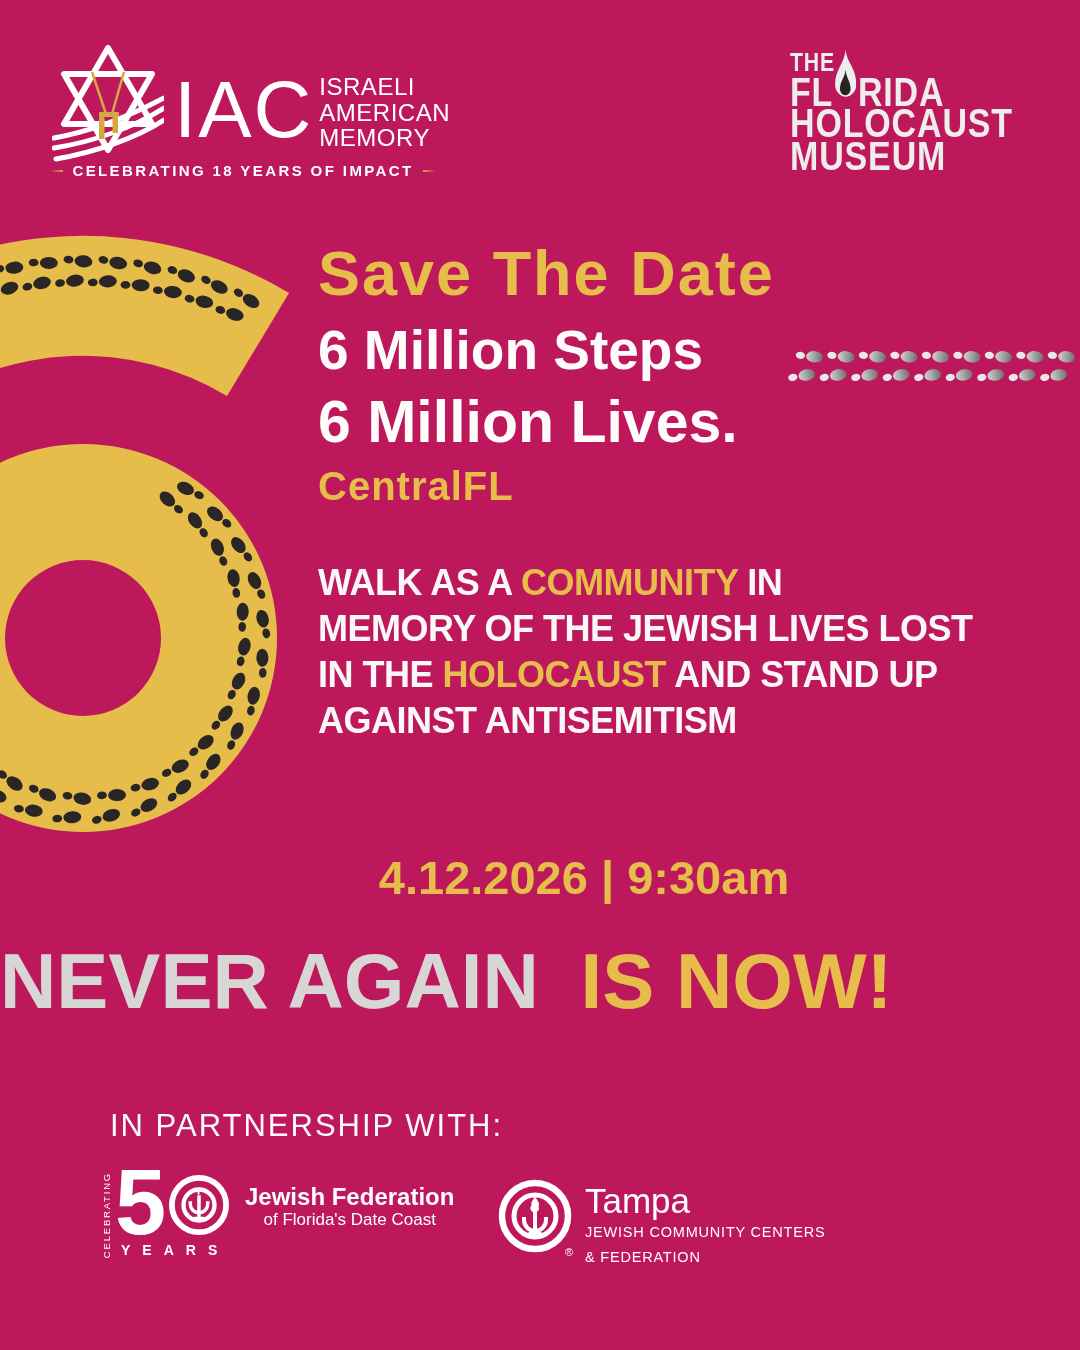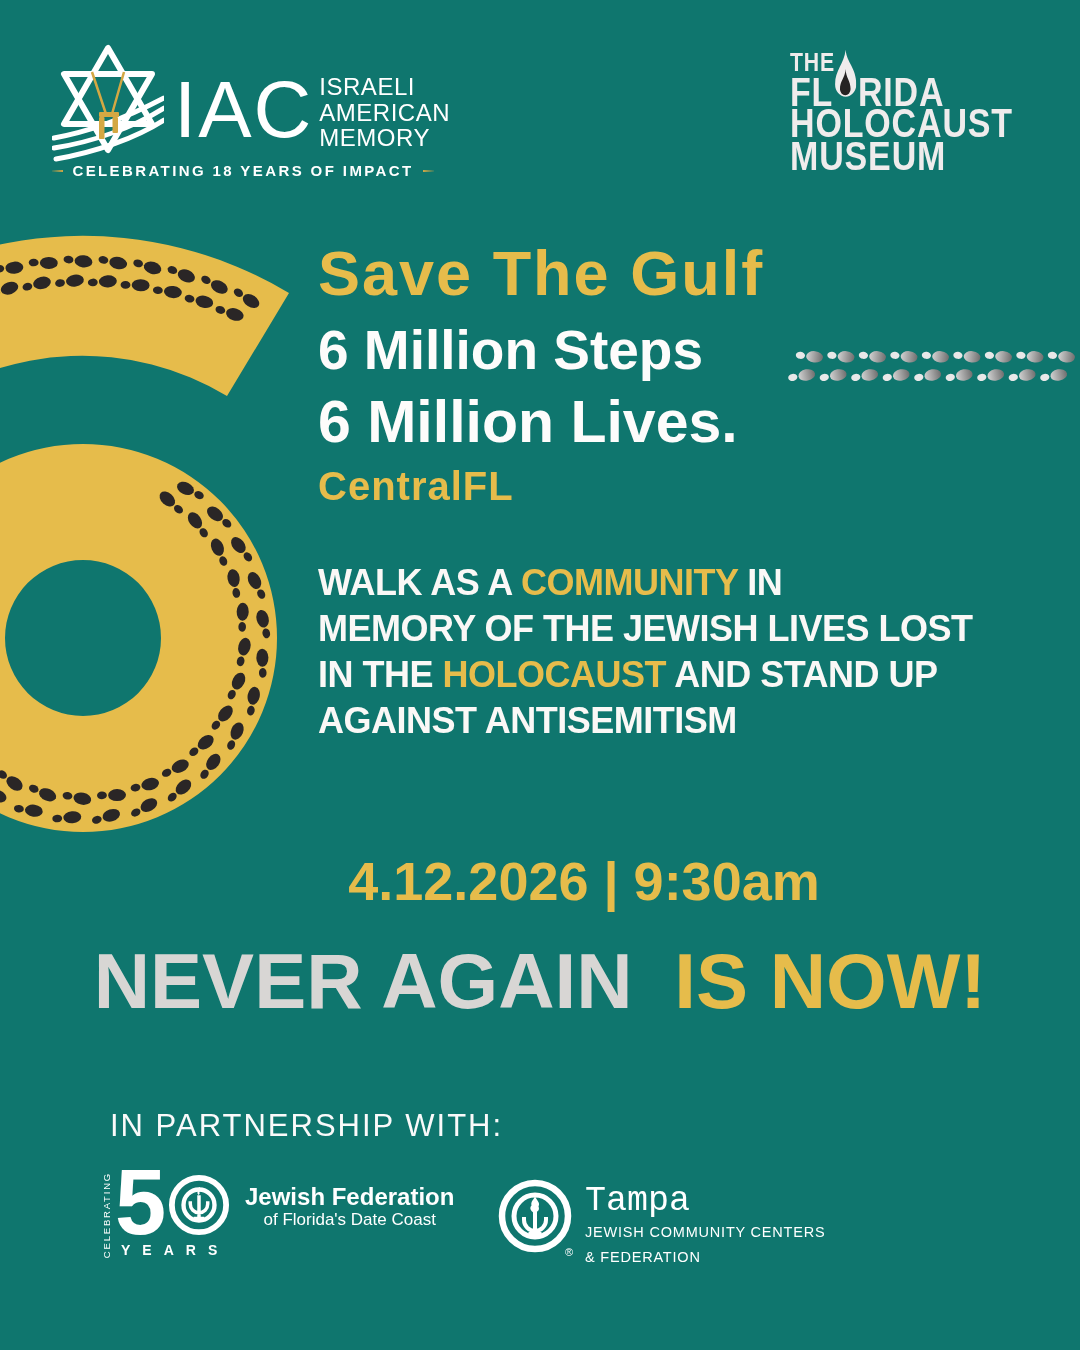--- a/index.html
+++ b/index.html
@@ -1,18 +1,18 @@
 <!DOCTYPE html>
 <html><head>
 <meta charset="utf-8">
 <style>
   html,body{margin:0;padding:0;background:#111;}
   .poster{
     position:relative; width:1080px; height:1350px; overflow:hidden;
-    background:#0f766e; font-family:"Liberation Sans", sans-serif;
+    background:#be185d; font-family:"Liberation Sans", sans-serif;
     -webkit-font-smoothing:antialiased;
   }
   .poster *{box-sizing:border-box;}
   .abs{position:absolute;}
 
   
   .six-layer{position:absolute; left:0; top:0; z-index:0; pointer-events:none;}
 
   
   .iac{left:52px; top:42px; display:flex; align-items:flex-start; z-index:2;}
@@ -46,43 +46,43 @@
   .kicker{left:318px; top:237px; color:#e6bc4b; font-size:63px; font-weight:700; letter-spacing:2px; z-index:2;}
   .title1{left:318px; top:318px; color:#fdfcfb; font-size:55px; font-weight:700; z-index:2;}
   .title2{left:318px; top:388px; color:#fdfcfb; font-size:59px; font-weight:700; z-index:2;}
   .location{left:318px; top:464px; color:#e6bc4b; font-size:40px; font-weight:700; letter-spacing:1px; z-index:2;}
   .body-copy{left:318px; top:560px; color:#faf8f6; font-size:36px; font-weight:700;
     line-height:46px; letter-spacing:-0.5px; z-index:2;}
   .body-copy .yellow{color:#e6bc4b;}
 
   
   .datetime{left:0; top:850px; width:1080px; text-align:center; padding-left:88px;
-    color:#e6bc4b; font-size:54px; font-weight:700; z-index:2;}
-  .slogan{left:0; top:936px; width:1080px; text-align:center; font-size:78px; font-weight:700;
+    color:#e6bc4b; font-size:47px; font-weight:700; z-index:2;}
+  .slogan{left:0; top:936px; width:1080px; font-size:78px; font-weight:700;
     white-space:nowrap; z-index:2;}
   .slogan-gray{color:#d8d6d4;}
   .slogan-yellow{color:#e6bc4b; margin-left:20px;}
 
   
   .partner-heading{left:110px; top:1108px; color:#fafafa; font-size:31px; letter-spacing:2px; z-index:2;}
 
   .jf{left:95px; top:1158px; width:370px; height:110px; z-index:2; color:#fff;}
   .jf-celebrating{position:absolute; left:6px; top:14px; font-size:9.5px; letter-spacing:1.8px;
     writing-mode:vertical-rl; transform:rotate(180deg);}
   .jf-five{position:absolute; left:20px; top:8px; font-size:92px; line-height:.8; font-weight:700;}
   .jf-emblem{position:absolute; left:73px; top:16px;}
   .jf-years{position:absolute; left:26px; top:84px; font-size:14px; font-weight:700; letter-spacing:12px;}
   .jf-text{position:absolute; left:150px; top:26px;text-align:center;}
   .jf-name{font-size:24px; font-weight:700; line-height:26px;}
   .jf-sub{font-size:17px; font-weight:400; line-height:20px;}
 
   .tampa{left:497px; top:1176px; width:330px; height:90px; z-index:2; color:#fff; display:flex;}
   .tampa-emblem{flex:none; margin-top:2px;}
   .tampa-text{margin:10px 0 0 12px;}
-  .tampa-name{font-family:Liberation Mono, monospace; font-size:35px; line-height:30px; font-weight:400;}
+  .tampa-name{font-family:Liberation Sans, sans-serif; font-size:35px; line-height:30px; font-weight:400;}
   .tampa-line{font-size:14.5px; letter-spacing:.8px; line-height:17px; margin-top:8px;}
 </style>
 </head>
 <body>
 
 <div class="poster">
 
   <svg class="six-layer" width="1080" height="1350" viewBox="0 0 1080 1350">
     <defs>
       <linearGradient id="fpg" x1="0" y1="0" x2="1" y2="0">
@@ -493,21 +493,21 @@
       <svg class="fhm-flame" viewBox="0 0 26 60">
         <path fill="#efecec" d="M13 0 C14 13 26 19 26 36 A13 13 0 0 1 0 36 C0 21 11 15 13 0 Z"></path>
         <path fill="#262323" d="M13 20 C13 29 19 32 19 41 A6.5 6.5 0 0 1 6 41 C6 32 12 30 13 20 Z"></path>
       </svg>
       <span>RIDA</span>
     </div>
     <div class="fhm-line">HOLOCAUST</div>
     <div class="fhm-line">MUSEUM</div>
   </div>
 
-  <div class="abs kicker">Save The Gulf</div>
+  <div class="abs kicker">Save The Date</div>
   <div class="abs title1">6 Million Steps</div>
   <div class="abs title2">6 Million Lives.</div>
   <div class="abs location">CentralFL</div>
 
   <div class="abs body-copy">
     <div><span>WALK AS A </span><span class="yellow">COMMUNITY</span><span> IN</span></div>
     <div>MEMORY OF THE JEWISH LIVES LOST</div>
     <div><span>IN THE </span><span class="yellow">HOLOCAUST</span><span> AND STAND UP</span></div>
     <div>AGAINST ANTISEMITISM</div>
   </div>

